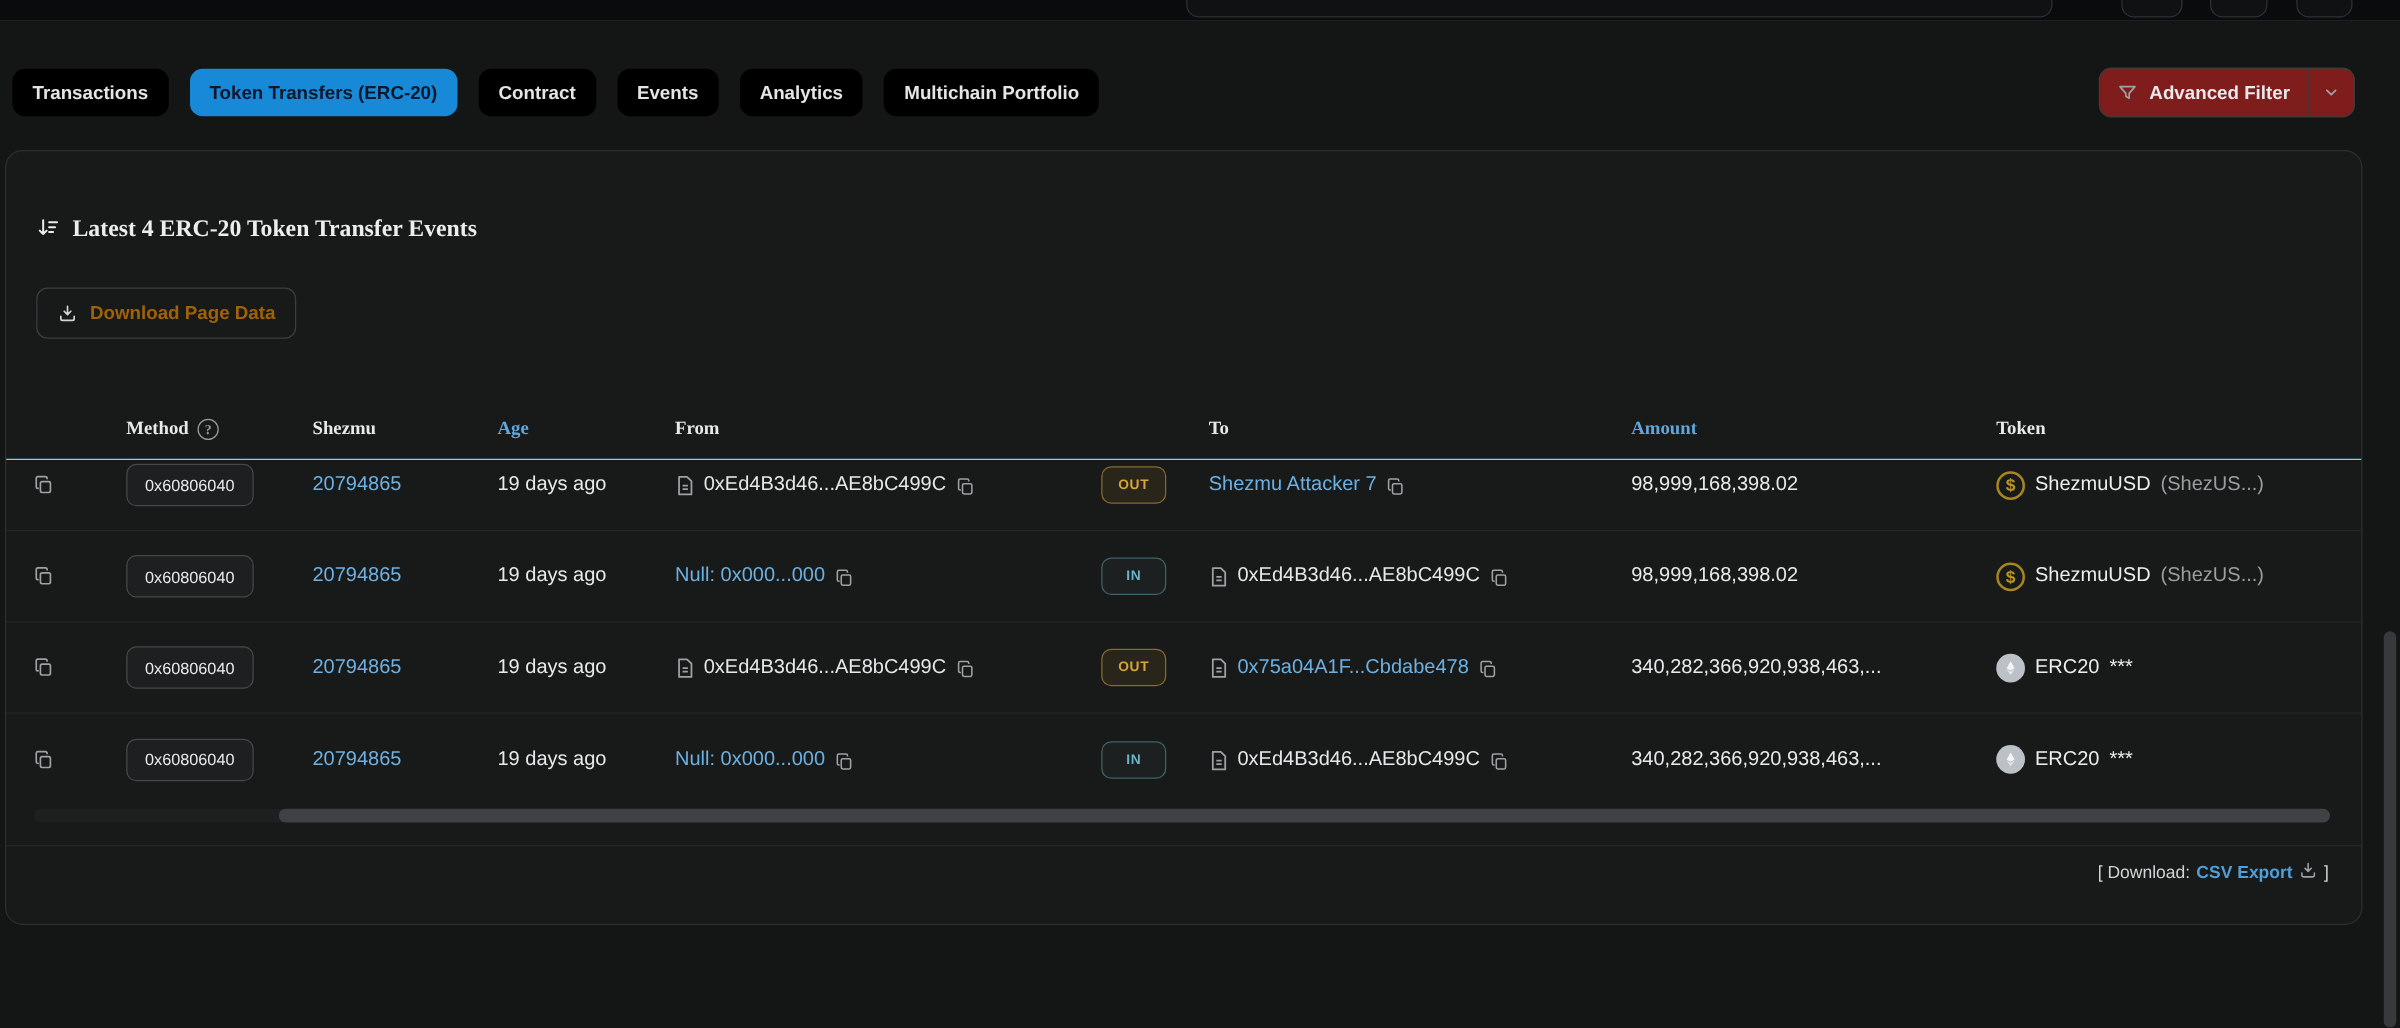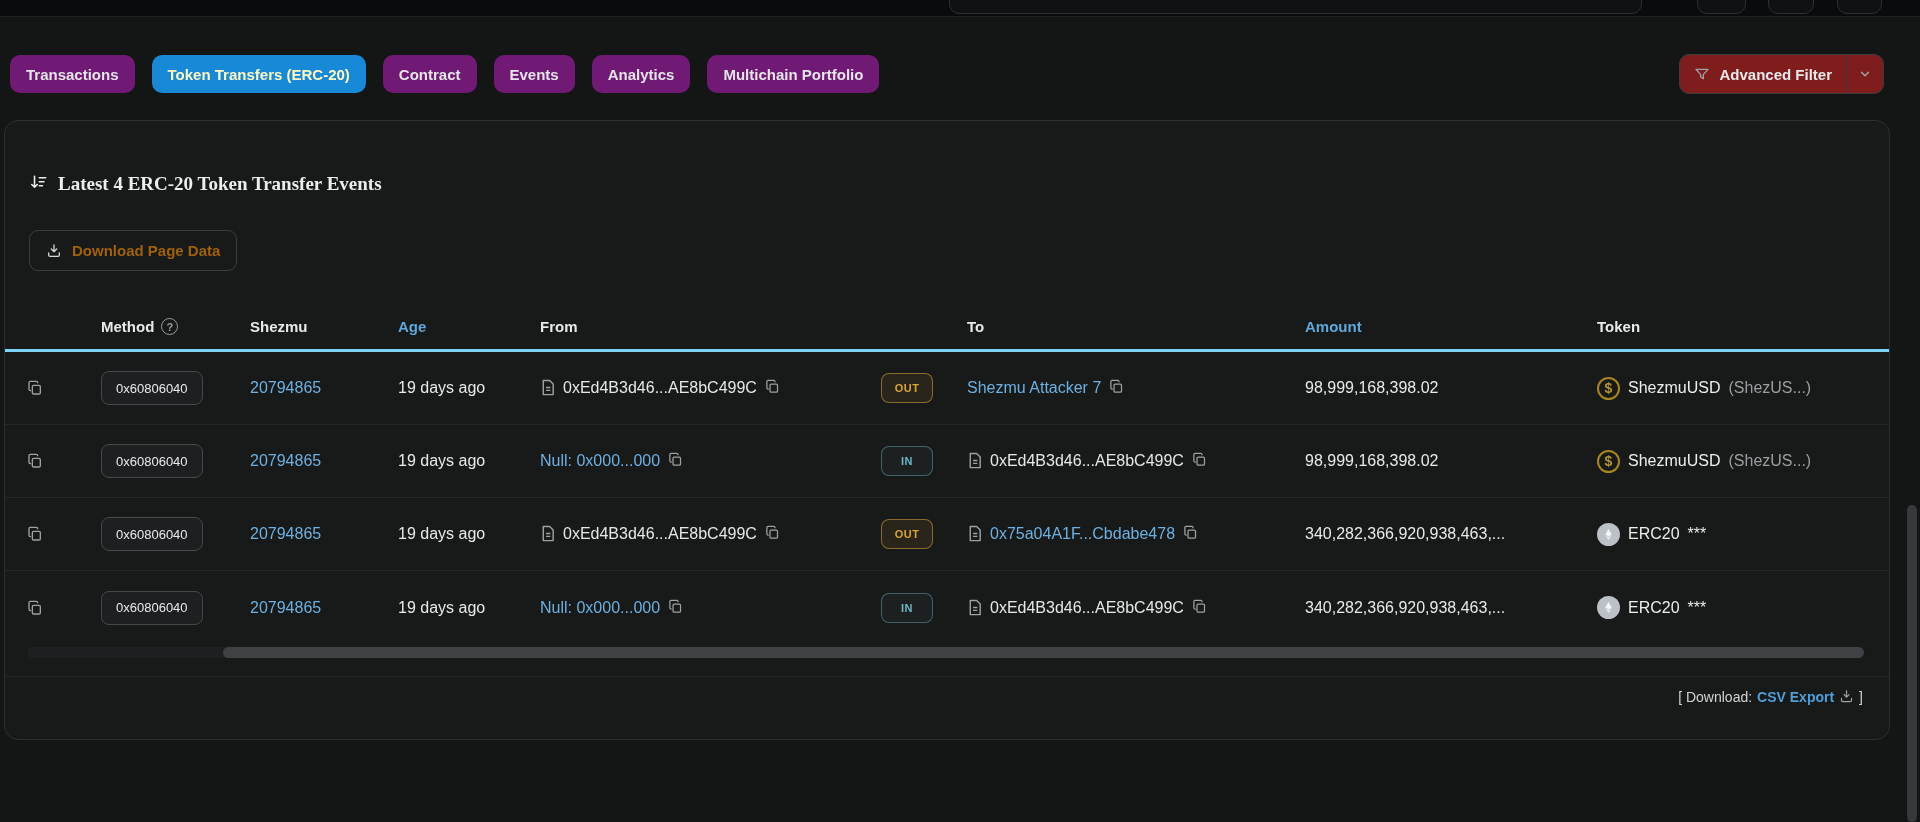--- a/index.html
+++ b/index.html
@@ -19,23 +19,23 @@
     border-radius:10px; background:#101112; }
   .remnant.search { left:949px; width:693px; }
   .remnant.b1 { left:1697px; width:49px; }
   .remnant.b2 { left:1768px; width:46px; }
   .remnant.b3 { left:1837px; width:45px; }
 
   
   .tabs-row { position:absolute; top:54px; left:10px; right:36px;
     display:flex; align-items:center; gap:17px; height:40px; }
   .tab { display:inline-flex; align-items:center; height:38px; padding:0 16px;
-    border-radius:10px; background:#701a75; color:#e4e5e7;
+    border-radius:10px; background:#000000; color:#e4e5e7;
     font-size:15px; font-weight:700; cursor:pointer; white-space:nowrap; }
-  .tab.active { background:#1789d6; color:#fef9c3; }
+  .tab.active { background:#1789d6; color:#0f172a; }
   .adv-filter { margin-left:auto; display:flex; align-items:stretch; height:40px;
     border:1px solid #3a3c3f; border-radius:10px; background:#7f1d1d; overflow:hidden; }
   .adv-filter .seg { display:flex; align-items:center; gap:9px; padding:0 14px;
     font-size:15px; font-weight:600; color:#e8e9ea; cursor:pointer; }
   .adv-filter .seg.caret { border-left:1px solid #3a3c3f; padding:0 11px; color:#cfd0d2; }
 
   
   .card { position:absolute; left:4px; top:120px; width:1886px; height:620px;
     background:#181919; border:1px solid #2d2f32; border-radius:14px; }
 
@@ -50,29 +50,29 @@
 
   .download-btn { position:absolute; left:24px; top:109px; height:41px;
     display:flex; align-items:center; gap:10px; padding:0 16px;
     background:transparent; border:1px solid #3b3d40; border-radius:9px;
     color:#a16207; font-size:15px; font-weight:600; cursor:pointer; font-family:inherit; }
 
   
   .grid { display:grid;
     grid-template-columns:74px 149px 148px 142px 341px 86px 338px 292px 1fr;
     align-items:center; padding:0 24px 0 22px; }
-  .thead { position:absolute; left:0; right:0; top:183px; height:48px;
-    border-bottom:3px solid #7dd3fc; font-size:15px; font-weight:700; color:#e8e9ea; }
+  .thead { position:absolute; left:0; right:0; top:199px; height:48px;
+    border-bottom:1px solid #7dd3fc; font-size:15px; font-weight:700; color:#e8e9ea;font-family:Liberation Serif, serif; }
   .thead .hcell { display:flex; align-items:center; gap:7px; }
   .thead .sortable { color:#5fa8de; cursor:pointer; }
   .trow { position:absolute; left:0; right:0; height:73px;
     border-bottom:1px solid #232527; font-size:16px; }
   .trow.r0 { top:231px; } .trow.r1 { top:304px; } .trow.r2 { top:377px; }
   .trow.r3 { top:450px; border-bottom:none; }
-  .cell { display:flex; align-items:flex-start; gap:8px; min-width:0; }
+  .cell { display:flex; align-items:flex-end; gap:8px; min-width:0; }
   .link { color:#6db1e2; cursor:pointer; text-decoration:none; }
   .plain-addr { color:#e6e7e8; }
   .method-pill { display:inline-flex; align-items:center; justify-content:center;
     height:34px; padding:0 14px; border:1px solid #46484b; border-radius:8px;
     background:#1d1f21; font-size:13px; color:#e9eaeb; cursor:default; }
   .dir { width:52px; height:30px; border-radius:8px; display:flex;
     align-items:center; justify-content:center; font-size:11px; font-weight:700;
     letter-spacing:.5px; }
   .dir.out { color:#d9a43a; border:1px solid rgba(217,164,58,.55); background:rgba(217,164,58,.09); }
   .dir.in  { color:#6cb5c6; border:1px solid rgba(108,181,198,.45); background:rgba(108,181,198,.05); }

